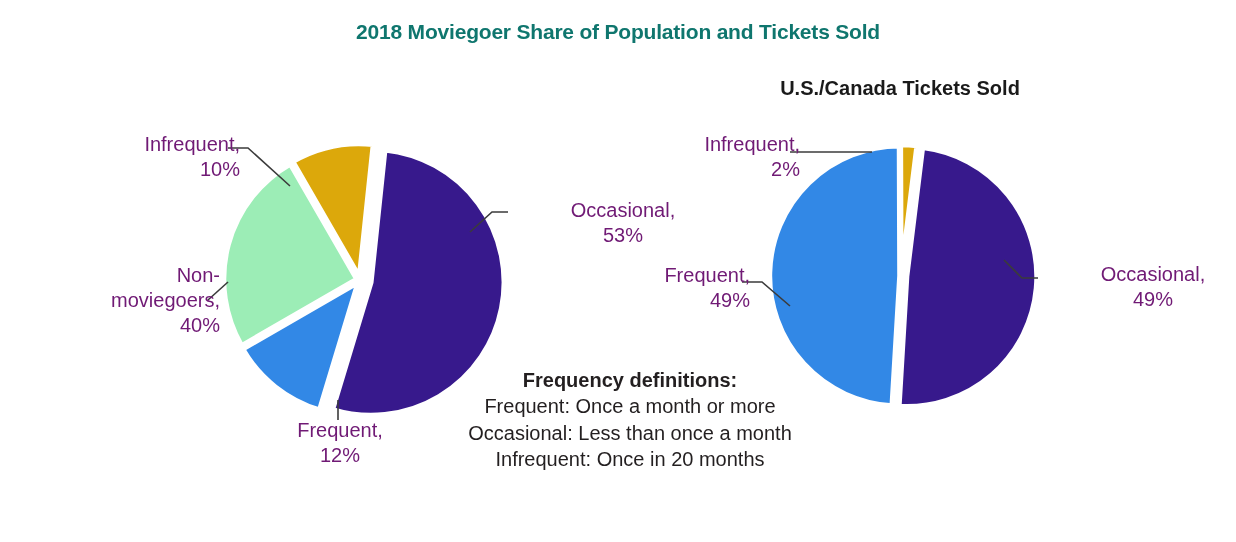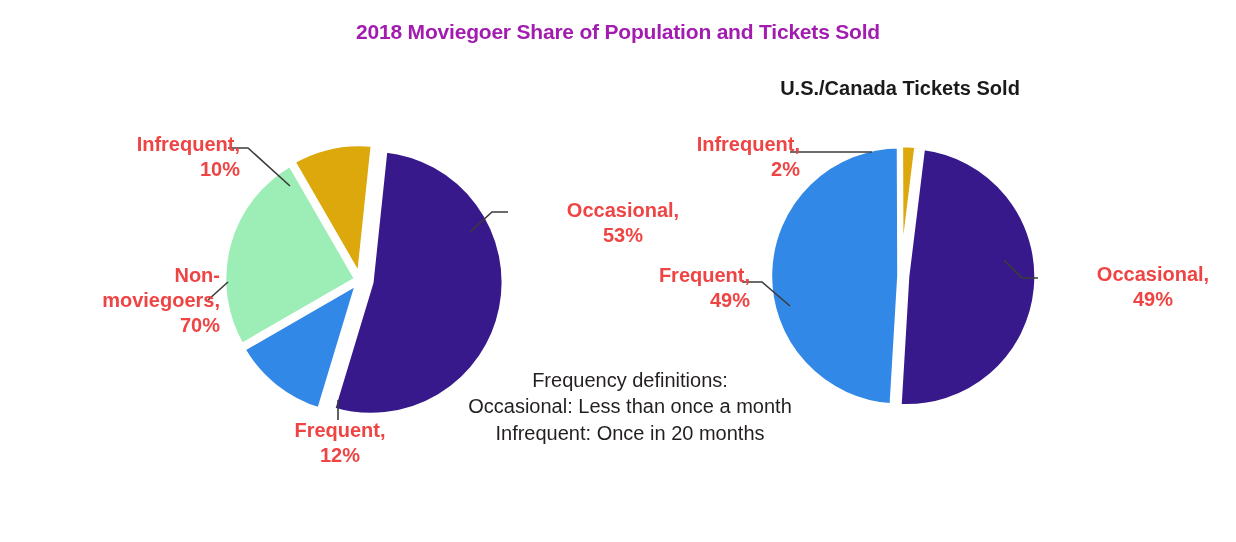--- a/index.html
+++ b/index.html
@@ -23,21 +23,21 @@
   }
   .main-title {
     position: absolute;
     left: 0;
     top: 20px;
     width: 1236px;
     text-align: center;
     font-size: 21px;
     font-weight: bold;
     letter-spacing: -0.2px;
-    color: #a21caf;
+    color: #0f766e;
   }
   .sub-title {
     position: absolute;
     font-size: 20px;
     font-weight: bold;
     line-height: 1.3;
     text-align: center;
     color: #1a1a1a;
   }
   #subtitle-left {
@@ -47,23 +47,22 @@
   }
   #subtitle-right {
     left: 755px;
     top: 75px;
     width: 290px;
   }
   .callout {
     position: absolute;
     font-size: 20px;
     line-height: 1.25;
-    color: #ef4444;
+    color: #701a75;
     white-space: pre-line;
-    font-weight: bold;
   }
   .callout.right-align { text-align: right; }
   .callout.left-align  { text-align: center; }
   .callout.center-align{ text-align: center; }
 
   #cl-infrequent-left { left: 30px;  top: 132px; width: 210px; }
   #cl-nonmovie-left   { left: 20px;  top: 263px; width: 200px; }
   #cl-occasional-left { left: 508px; top: 198px; width: 230px; }
   #cl-frequent-left   { left: 245px; top: 418px; width: 190px; }
 
@@ -75,21 +74,21 @@
     position: absolute;
     left: 400px;
     top: 367px;
     width: 460px;
     text-align: center;
     font-size: 20px;
     line-height: 1.32;
     color: #231f20;
   }
   #definitions .def-head {
-    font-weight: normal;
+    font-weight: bold;
   }
   .def-line { display: block; }
 
   svg { display: block; }
   #pies {
     position: absolute;
     left: 0; top: 0;
     width: 1236px;
     height: 542px;
     pointer-events: none;
@@ -132,36 +131,37 @@
         <polyline points="742,282 762,282 790,306" class="leader" stroke="#3B3B3B"></polyline>
         <polyline points="1038,278 1022,278 1004,260" class="leader" stroke="#3B3B3B"></polyline>
       </g>
   </svg>
 
   <div class="callout right-align" id="cl-infrequent-left">Infrequent,
 10%</div>
 
   <div class="callout right-align" id="cl-nonmovie-left">Non-
 moviegoers,
-70%</div>
+40%</div>
 
   <div class="callout left-align" id="cl-occasional-left">Occasional,
 53%</div>
 
   <div class="callout center-align" id="cl-frequent-left">Frequent,
 12%</div>
 
   <div class="callout right-align" id="cl-infrequent-right">Infrequent,
 2%</div>
 
   <div class="callout right-align" id="cl-frequent-right">Frequent,
 49%</div>
 
   <div class="callout left-align" id="cl-occasional-right">Occasional,
 49%</div>
 
   <div id="definitions">
     <span class="def-line def-head">Frequency definitions:</span>
+    <span class="def-line">Frequent: Once a month or more</span>
     <span class="def-line">Occasional: Less than once a month</span>
     <span class="def-line">Infrequent: Once in 20 months</span>
   </div>
 
 </div>
 
 </body></html>

